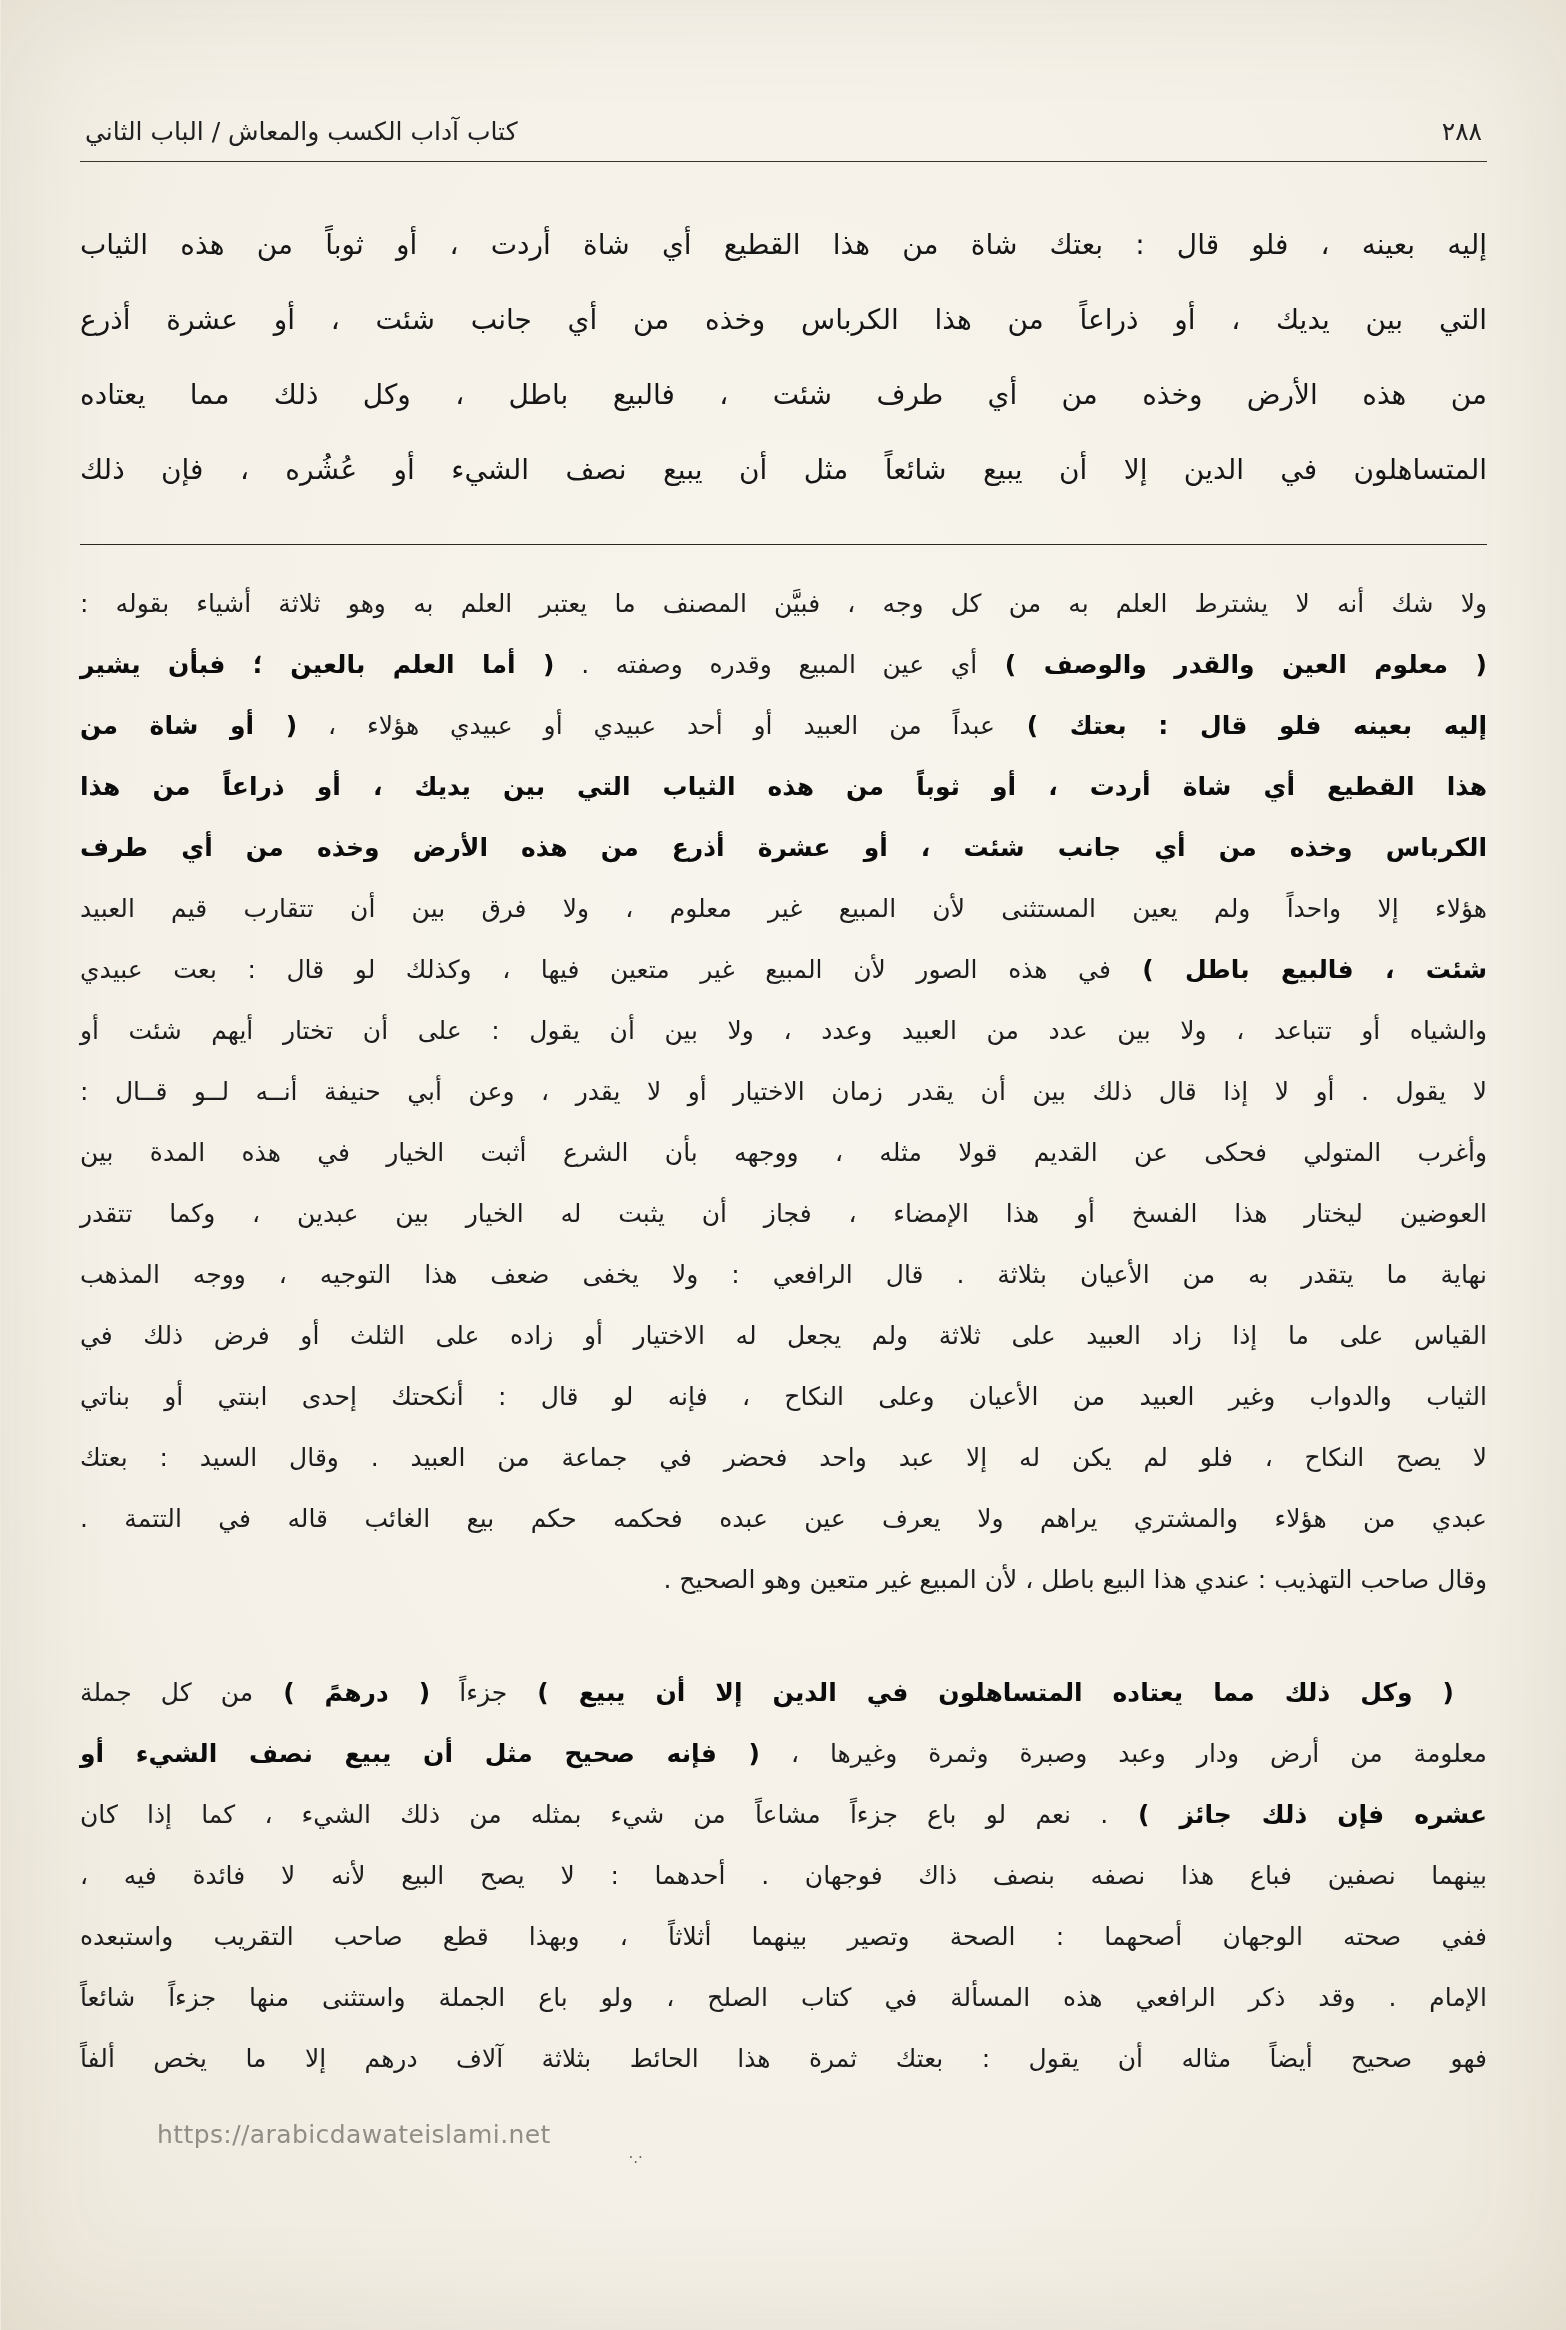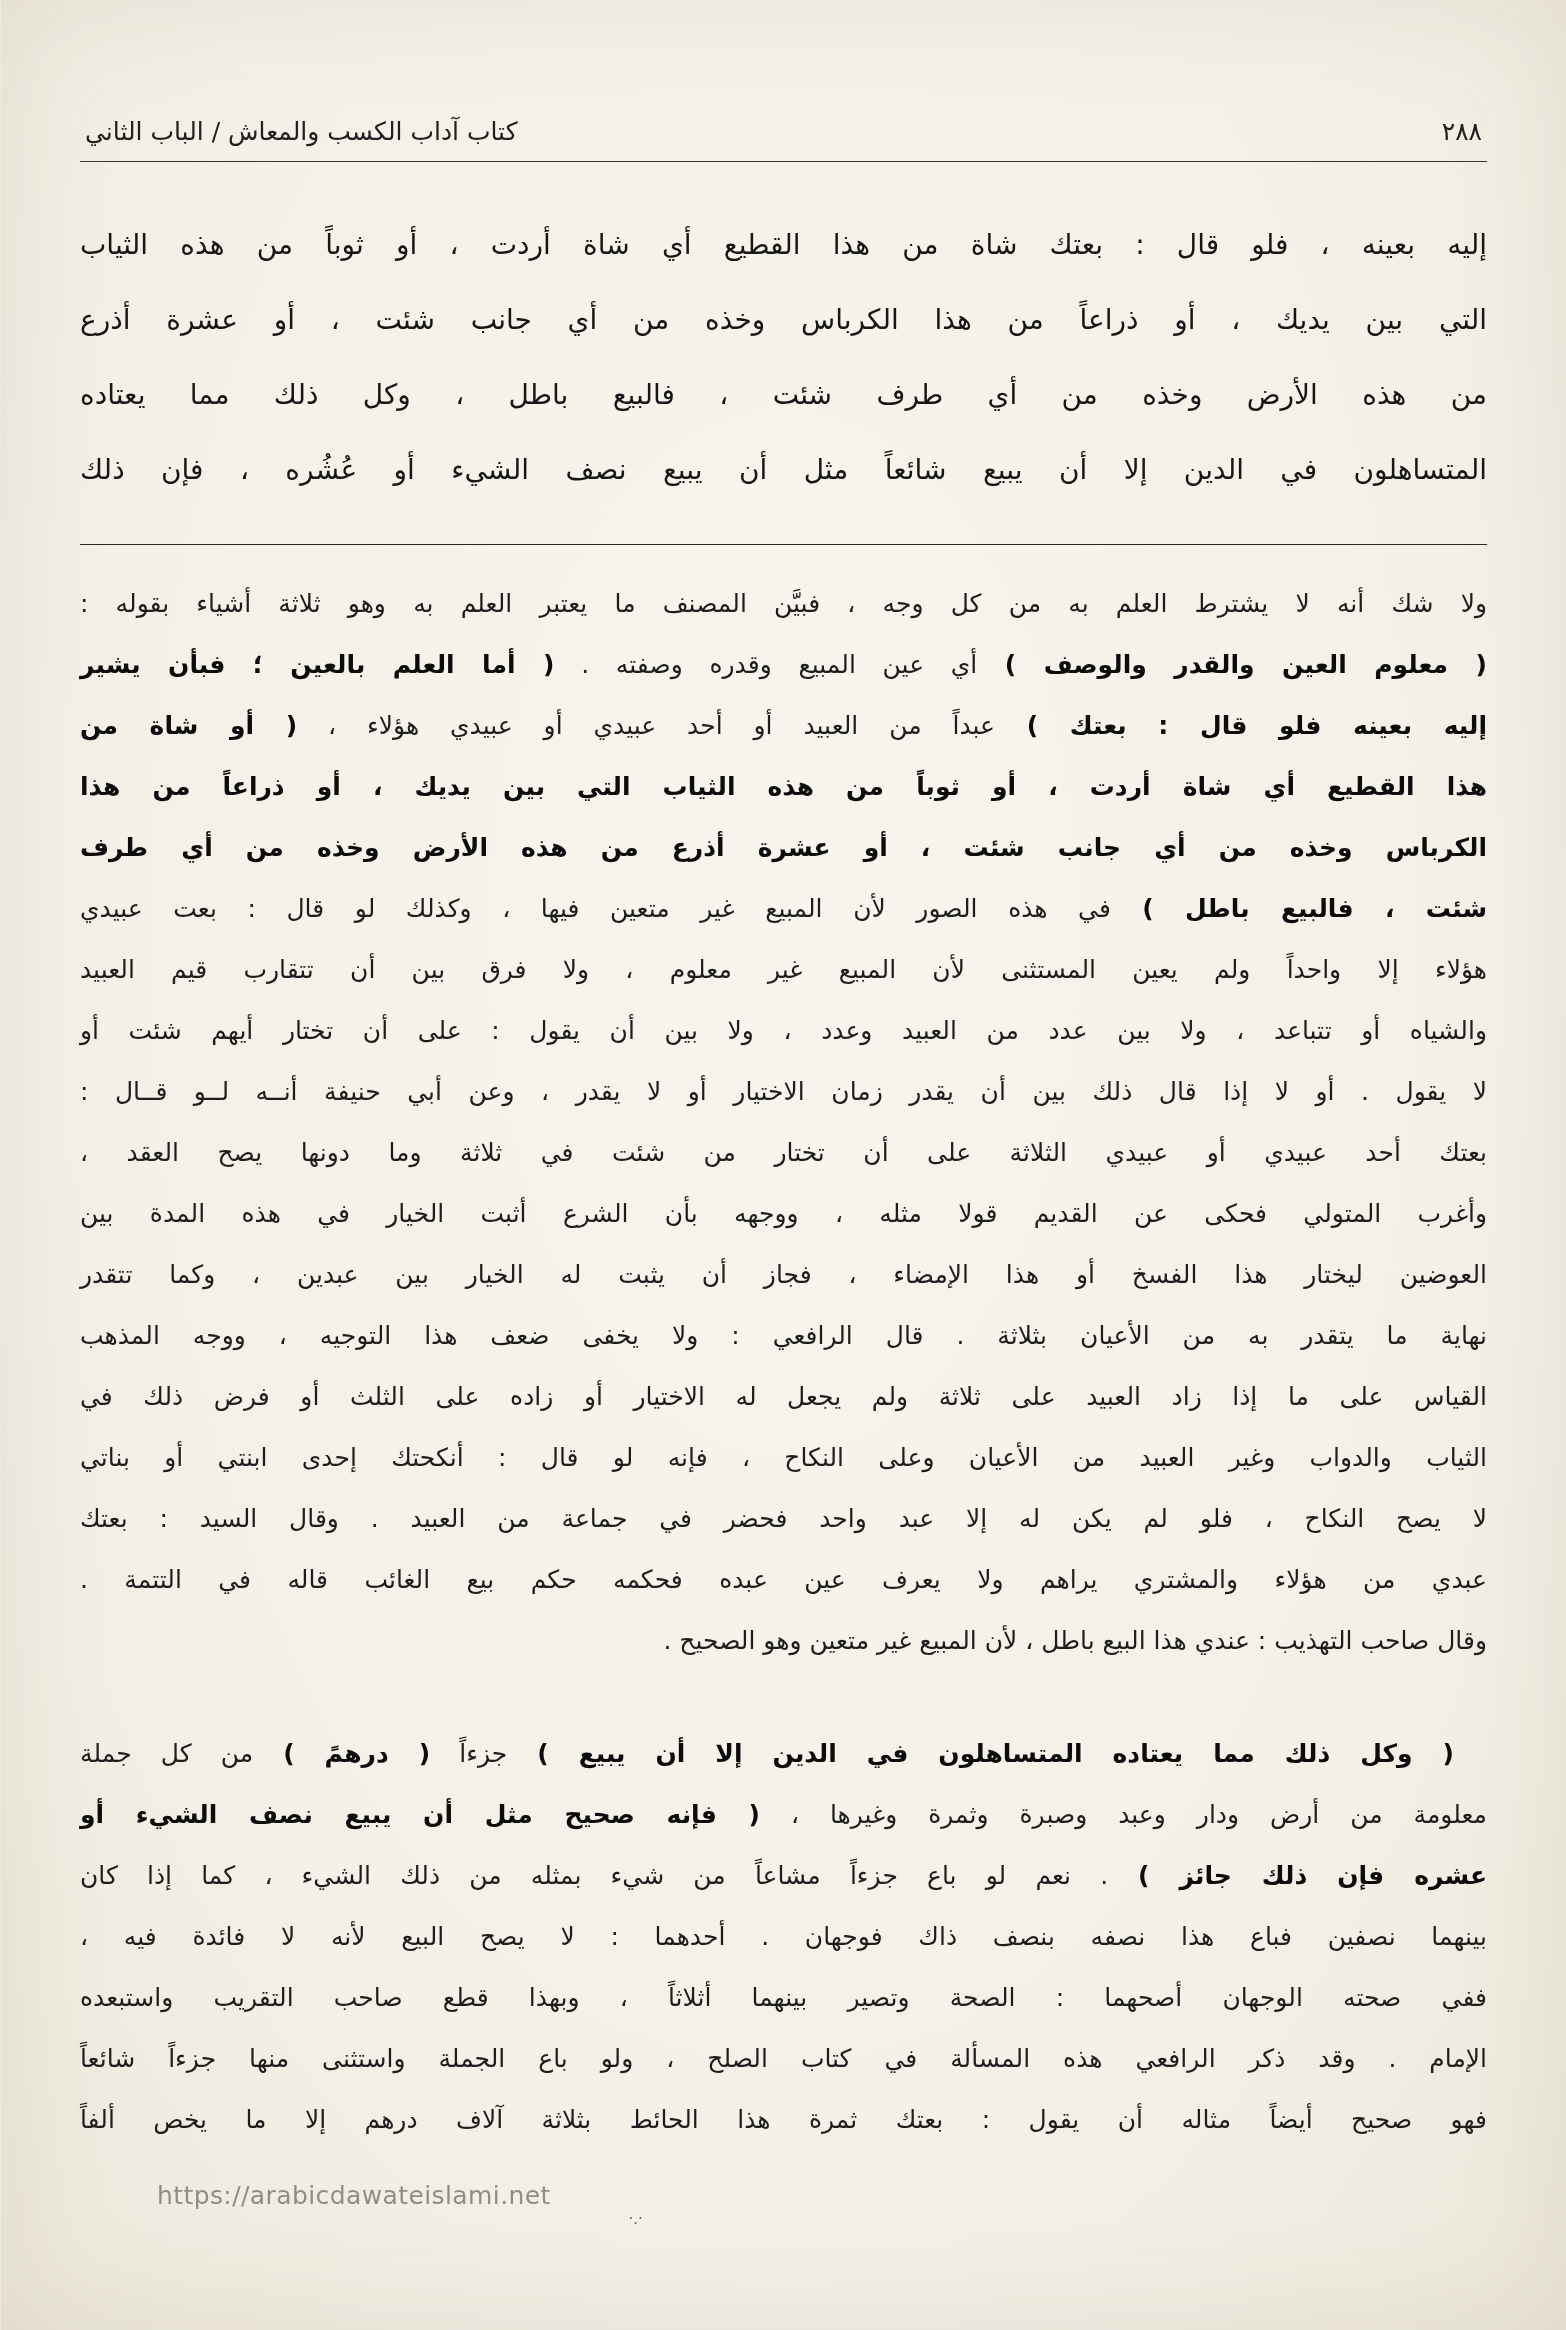--- a/index.html
+++ b/index.html
@@ -97,25 +97,24 @@
 
   <div class="separator"></div>
 
   <section class="commentary">
     <div class="para1">
         <div class="line"><span class="seg">ولا شك أنه لا يشترط العلم به من كل وجه ، فبيَّن المصنف ما يعتبر العلم به وهو ثلاثة أشياء بقوله :</span></div>
         <div class="line"><span class="seg bold">( معلوم العين والقدر والوصف ) </span><span class="seg">أي عين المبيع وقدره وصفته . </span><span class="seg bold">( أما العلم بالعين ؛ فبأن يشير</span></div>
         <div class="line"><span class="seg bold">إليه بعينه فلو قال : بعتك ) </span><span class="seg">عبداً من العبيد أو أحد عبيدي أو عبيدي هؤلاء ، </span><span class="seg bold">( أو شاة من</span></div>
         <div class="line"><span class="seg bold">هذا القطيع أي شاة أردت ، أو ثوباً من هذه الثياب التي بين يديك ، أو ذراعاً من هذا</span></div>
         <div class="line"><span class="seg bold">الكرباس وخذه من أي جانب شئت ، أو عشرة أذرع من هذه الأرض وخذه من أي طرف</span></div>
+        <div class="line"><span class="seg">هؤلاء إلا واحداً ولم يعين المستثنى لأن المبيع غير معلوم ، ولا فرق بين أن تتقارب قيم العبيد</span></div>
         <div class="line"><span class="seg bold">شئت ، فالبيع باطل ) </span><span class="seg">في هذه الصور لأن المبيع غير متعين فيها ، وكذلك لو قال : بعت عبيدي</span></div>
-        <div class="line"><span class="seg">هؤلاء إلا واحداً ولم يعين المستثنى لأن المبيع غير معلوم ، ولا فرق بين أن تتقارب قيم العبيد</span></div>
         <div class="line"><span class="seg">والشياه أو تتباعد ، ولا بين عدد من العبيد وعدد ، ولا بين أن يقول : على أن تختار أيهم شئت أو</span></div>
         <div class="line"><span class="seg">لا يقول . أو لا إذا قال ذلك بين أن يقدر زمان الاختيار أو لا يقدر ، وعن أبي حنيفة أنــه لــو قــال :</span></div>
-        <div class="line"><span class="seg">بعتك أحد عبيدي أو عبيدي الثلاثة على أن تختار من شئت في ثلاثة وما دونها يصح العقد ،</span></div>
         <div class="line"><span class="seg">وأغرب المتولي فحكى عن القديم قولا مثله ، ووجهه بأن الشرع أثبت الخيار في هذه المدة بين</span></div>
         <div class="line"><span class="seg">العوضين ليختار هذا الفسخ أو هذا الإمضاء ، فجاز أن يثبت له الخيار بين عبدين ، وكما تتقدر</span></div>
         <div class="line"><span class="seg">نهاية ما يتقدر به من الأعيان بثلاثة . قال الرافعي : ولا يخفى ضعف هذا التوجيه ، ووجه المذهب</span></div>
         <div class="line"><span class="seg">القياس على ما إذا زاد العبيد على ثلاثة ولم يجعل له الاختيار أو زاده على الثلث أو فرض ذلك في</span></div>
         <div class="line"><span class="seg">الثياب والدواب وغير العبيد من الأعيان وعلى النكاح ، فإنه لو قال : أنكحتك إحدى ابنتي أو بناتي</span></div>
         <div class="line"><span class="seg">لا يصح النكاح ، فلو لم يكن له إلا عبد واحد فحضر في جماعة من العبيد . وقال السيد : بعتك</span></div>
         <div class="line"><span class="seg">عبدي من هؤلاء والمشتري يراهم ولا يعرف عين عبده فحكمه حكم بيع الغائب قاله في التتمة .</span></div>
         <div class="line endline"><span class="seg">وقال صاحب التهذيب : عندي هذا البيع باطل ، لأن المبيع غير متعين وهو الصحيح .</span></div>
       </div>
     <div class="para2">

